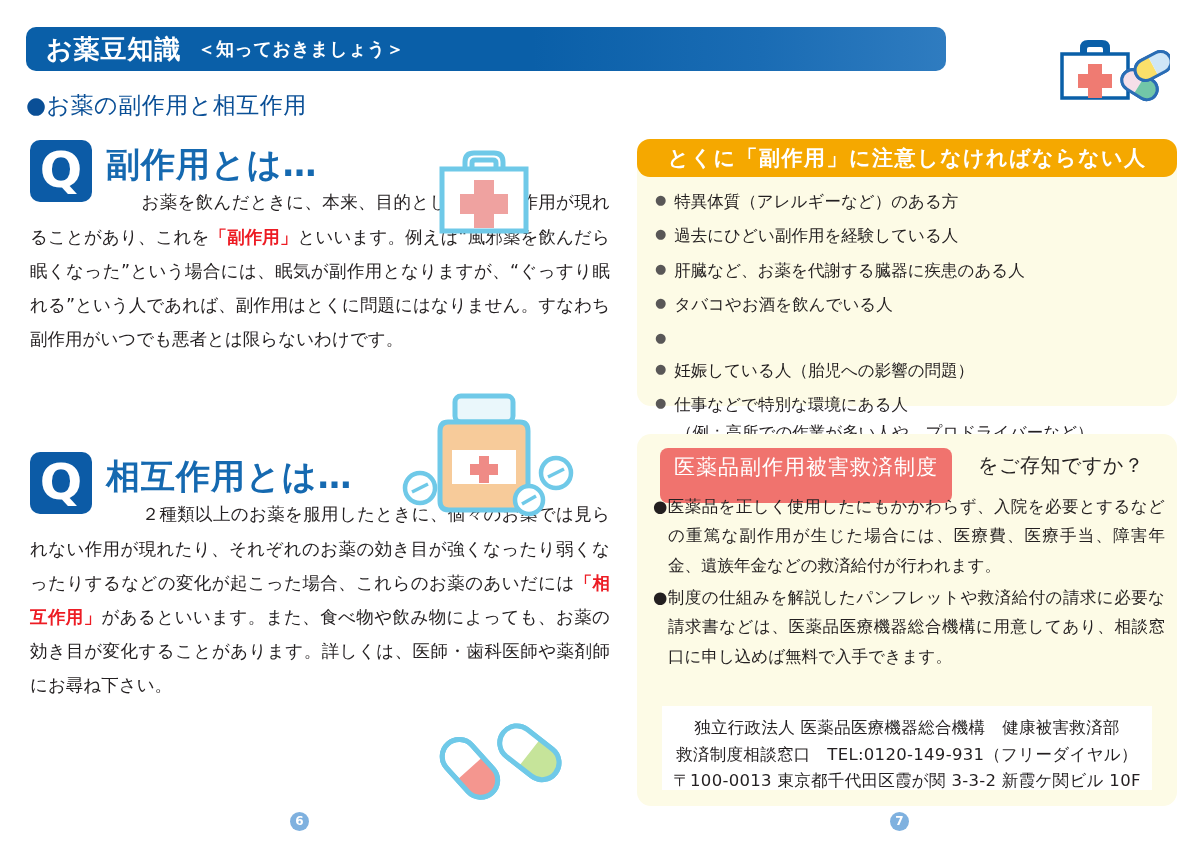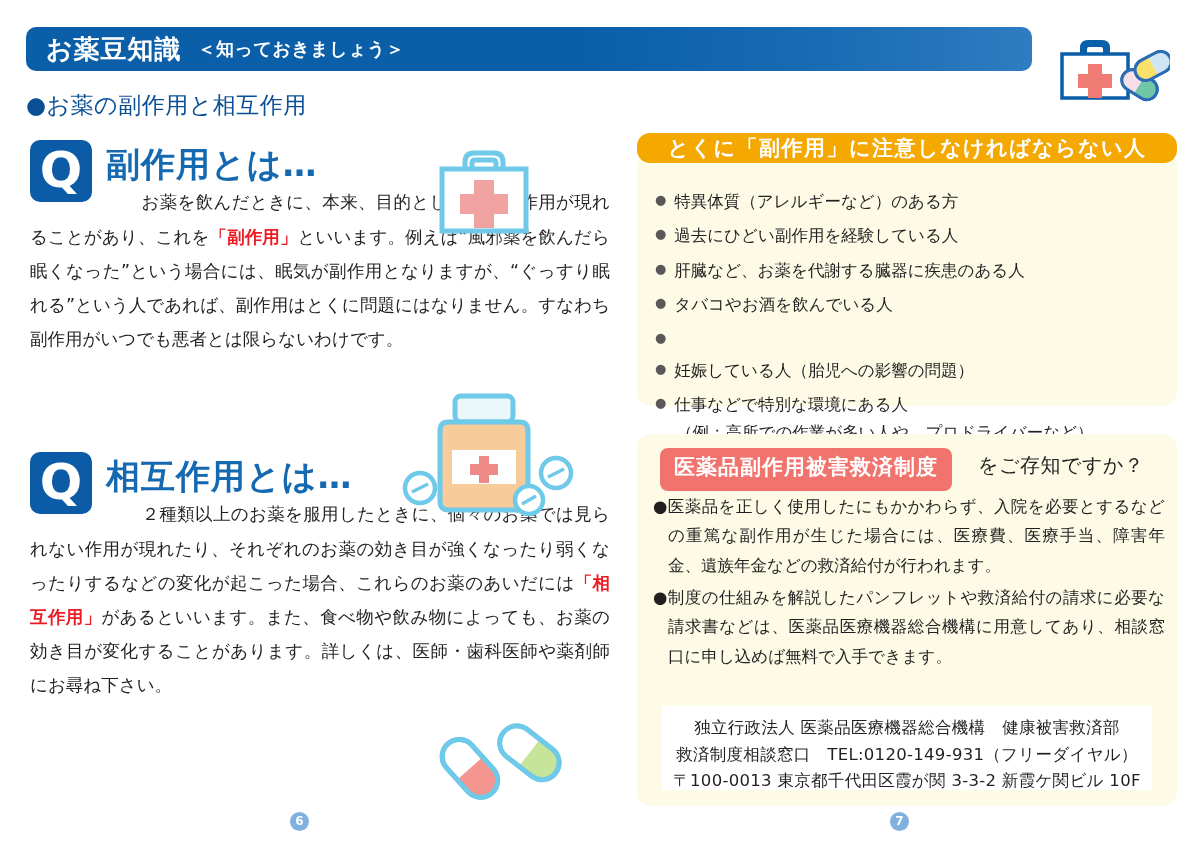--- a/index.html
+++ b/index.html
@@ -11,21 +11,21 @@
     font-family: "DejaVu Sans", "Liberation Sans", sans-serif;
     position: relative;
     overflow: hidden;
   }
 
   
   .header-bar {
     position: absolute;
     left: 26px;
     top: 27px;
-    width: 1006px;
+    width: 920px;
     height: 44px;
     border-radius: 10px;
     background: linear-gradient(to right, #0a5fa8 0%, #0a5fa8 55%, #1a6cb4 80%, #2f7cc0 100%);
     display: flex;
     align-items: center;
     padding-left: 20px;
     gap: 16px;
   }
   .header-title {
     color: #ffffff;
@@ -114,23 +114,23 @@
     left: 637px;
     top: 152px;
     width: 540px;
     height: 254px;
     background: #fdfbe6;
     border-radius: 14px;
   }
   .caution-head {
     position: absolute;
     left: 637px;
-    top: 133px;
+    top: 139px;
     width: 540px;
-    height: 30px;
+    height: 38px;
     background: #f5a800;
     border-radius: 13px;
     display: flex;
     align-items: center;
     justify-content: center;
   }
   .caution-head-text {
     color: #ffffff;
     font-size: 21px;
     font-weight: bold;
@@ -173,24 +173,24 @@
     height: 372px;
     background: #fdfbe6;
     border-radius: 14px;
   }
   .relief-badge {
     position: absolute;
     left: 660px;
     top: 448px;
     background: #f0736e;
     border-radius: 8px;
-    padding: 5px 14px 10px 14px;
+    padding: 5px 14px 22px 14px;
     color: #ffffff;
     font-size: 21px;
-    font-weight: bold;
+    font-weight: normal;
     letter-spacing: 1px;
   }
   .relief-badge-after {
     position: absolute;
     left: 978px;
     top: 452px;
     font-size: 20px;
     font-weight: normal;
     color: #231f20;
     letter-spacing: 0.5px;

